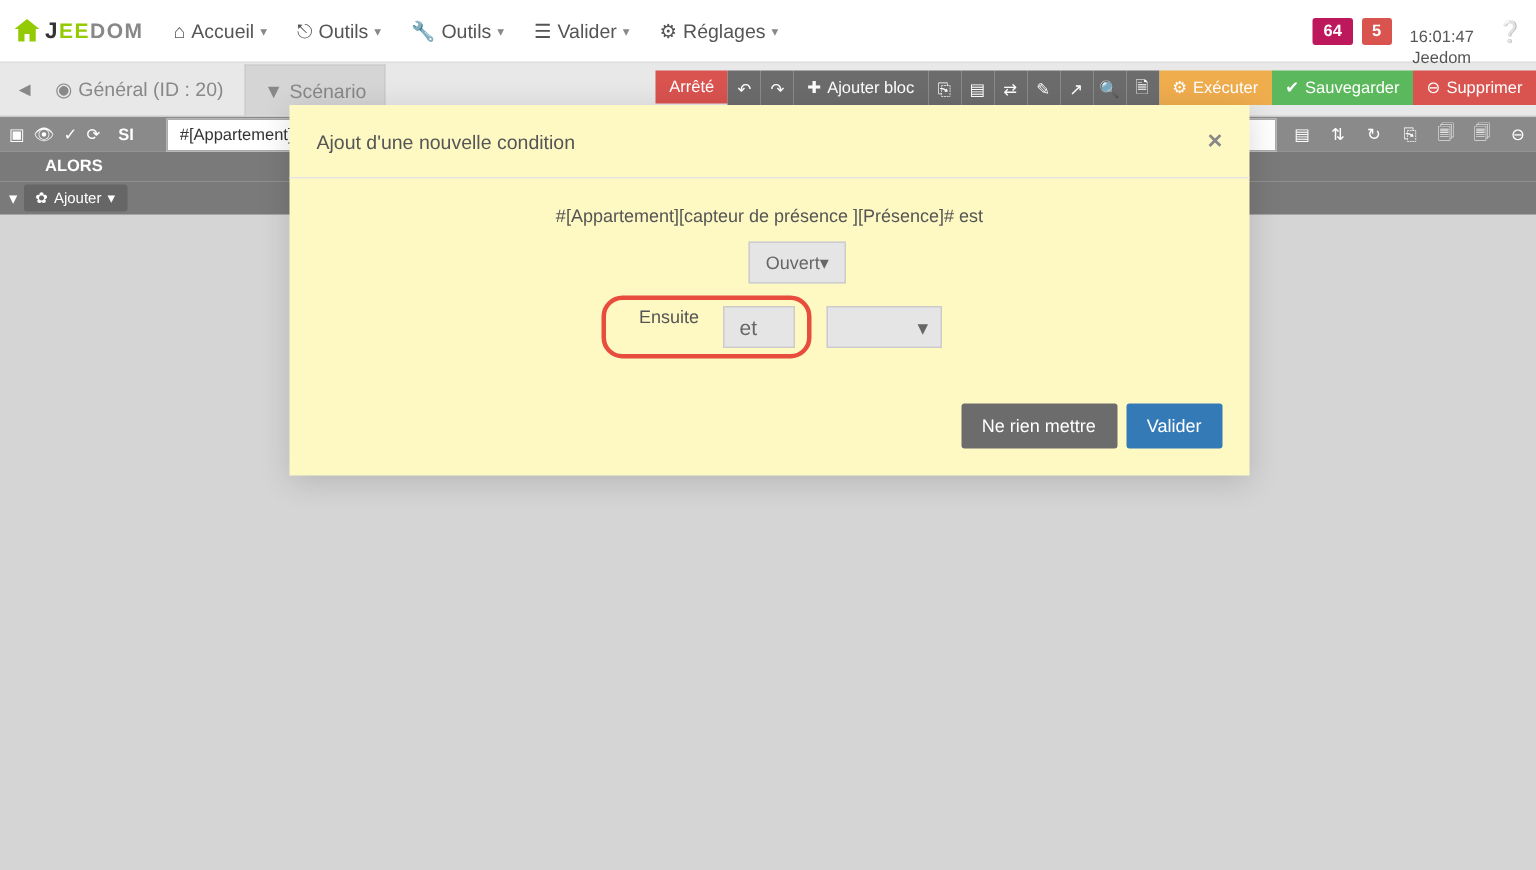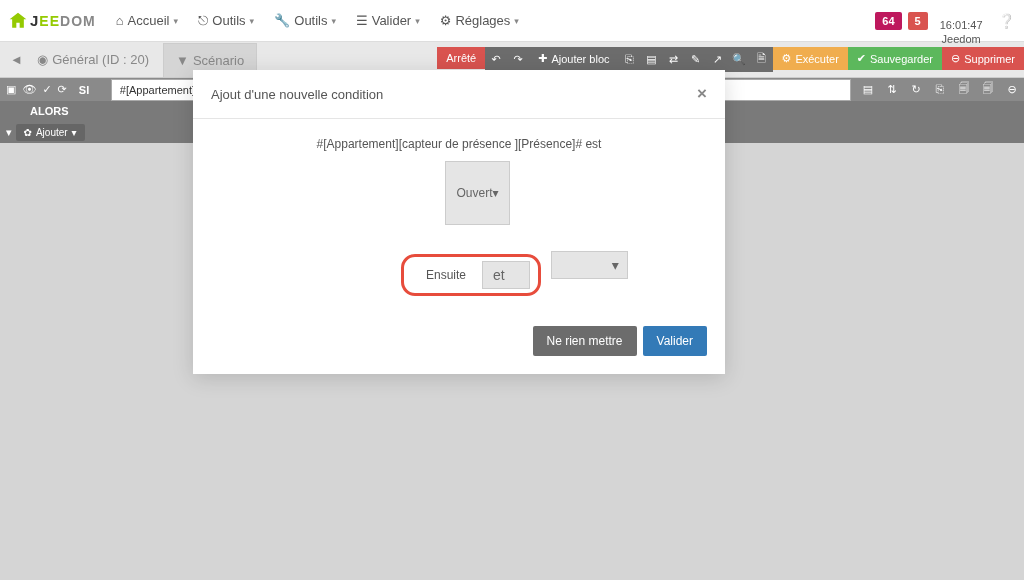--- a/index.html
+++ b/index.html
@@ -40,30 +40,30 @@
     
     .scenario-bar { background: #8a8a8a; height: 23px; display: flex; align-items: center; font-size: 11px; color: #fff; }
     .sc-handle { display: flex; align-items: center; gap: 6px; padding: 0 6px; }
     .sc-label { font-weight: bold; margin-left: 6px; width: 32px; }
     .sc-input { background: #fff; color: #333; font-size: 11px; padding: 4px 8px; width: 740px; border: 1px solid #aaa; }
     .sc-right-icons { margin-left: auto; display: flex; }
     .sc-icon { width: 24px; height: 23px; display: inline-flex; align-items: center; justify-content: center; cursor: pointer; }
     .scenario-bar2 { background: #7a7a7a; height: 20px; display: flex; align-items: center; font-size: 11px; color: #fff; padding-left: 30px; font-weight: bold; }
     .scenario-bar3 { background: #7a7a7a; height: 22px; display: flex; align-items: center; font-size: 11px; color: #fff; padding-left: 6px; gap: 4px; }
     .mini-dd { background: #666; padding: 3px 8px; border-radius: 2px; display: flex; align-items: center; gap: 4px; font-size: 10px; }
-    .modal { position: absolute; top: 70px; left: 193px; width: 532px; background: #ffffff; box-shadow: 0 4px 20px rgba(0,0,0,.15); }
+    .modal { position: absolute; top: 70px; left: 193px; width: 640px; background: #fef9c3; box-shadow: 0 4px 20px rgba(0,0,0,.15); }
     .modal-header { padding: 14px 18px; display: flex; align-items: center; justify-content: space-between; border-bottom: 1px solid #e5e5e5; }
     .modal-title { font-size: 13px; color: #555; }
     .modal-close { font-size: 17px; color: #888; cursor: pointer; font-weight: bold; }
     .modal-body { padding: 18px; }
     .cond-row { display: flex; align-items: center; gap: 10px; margin-bottom: 8px; flex-direction: column; }
     .cond-label { font-size: 12px; color: #555; white-space: nowrap; }
-    .cond-select { flex: 1; background: #e5e5e5; border: 1px solid #ccc; padding: 24px 10px; font-size: 12px; color: #666; display: flex; justify-content: space-between; align-items: flex-start; cursor: pointer; margin-left: 37px; }
+    .cond-select { flex: 1; background: #e5e5e5; border: 1px solid #ccc; padding: 6px 10px; font-size: 12px; color: #666; display: flex; justify-content: space-between; align-items: flex-start; cursor: pointer; margin-left: 37px; }
     .cond-row2 { display: flex; align-items: center; gap: 10px; margin-top: 8px; padding-left: 190px; }
-    .highlight-box { border: 3px solid #e74c3c; border-radius: 14px; padding: 4px 8px; display: flex; align-items: center; gap: 10px; margin-top: 21px; }
+    .highlight-box { border: 3px solid #e74c3c; border-radius: 14px; padding: 4px 8px; display: flex; gap: 10px; }
     .ens-label { font-size: 12px; color: #555; padding: 0 6px 0 14px; }
     .small-select { background: #e5e5e5; border: 1px solid #ccc; padding: 5px 24px 5px 10px; font-size: 14px; color: #666; }
     .small-select.outside { display: flex; align-items: center; justify-content: space-between; width: 77px; padding: 5px 8px;}
     .modal-footer { padding: 12px 18px 18px; display: flex; justify-content: flex-end; gap: 6px; }
     .mbtn { padding: 8px 14px; font-size: 12px; border: none; cursor: pointer; color: #fff; border-radius: 2px; }
     .mbtn.gray { background: #6c6c6c; }
     .mbtn.blue { background: #337ab7; }
     
     svg { display: block; }
   </style>

